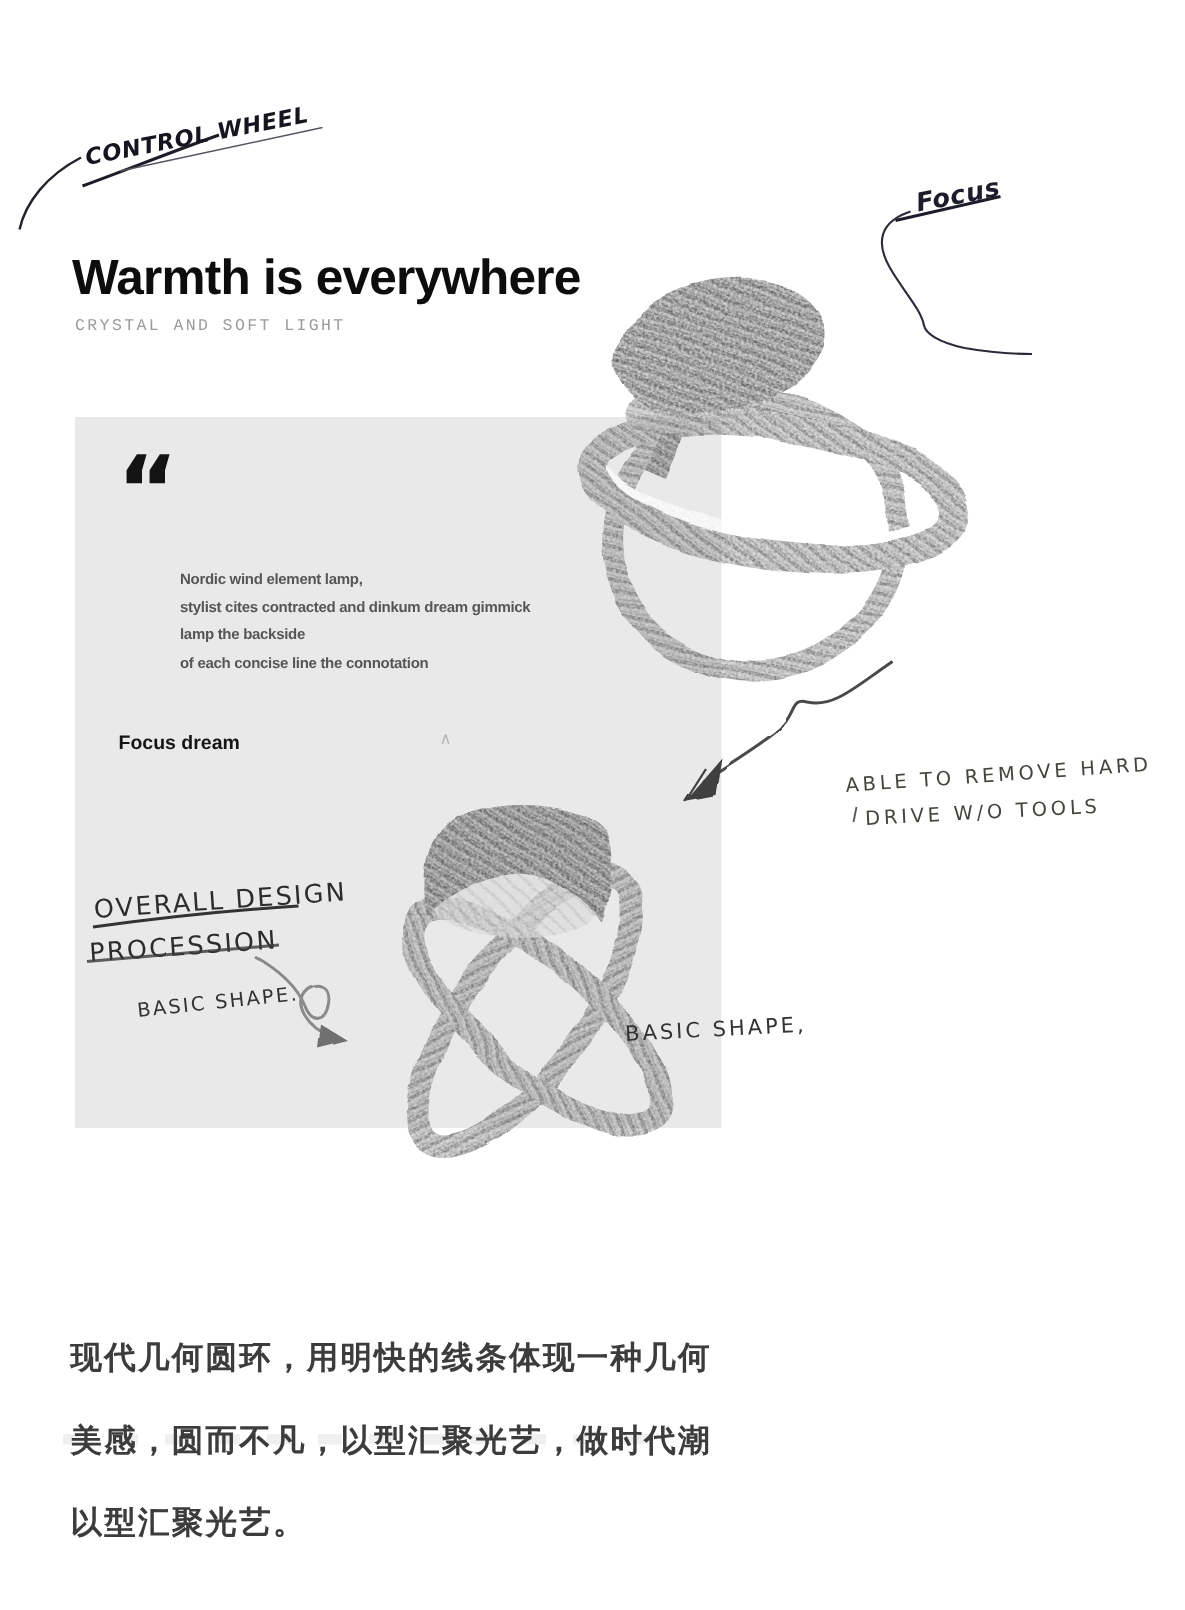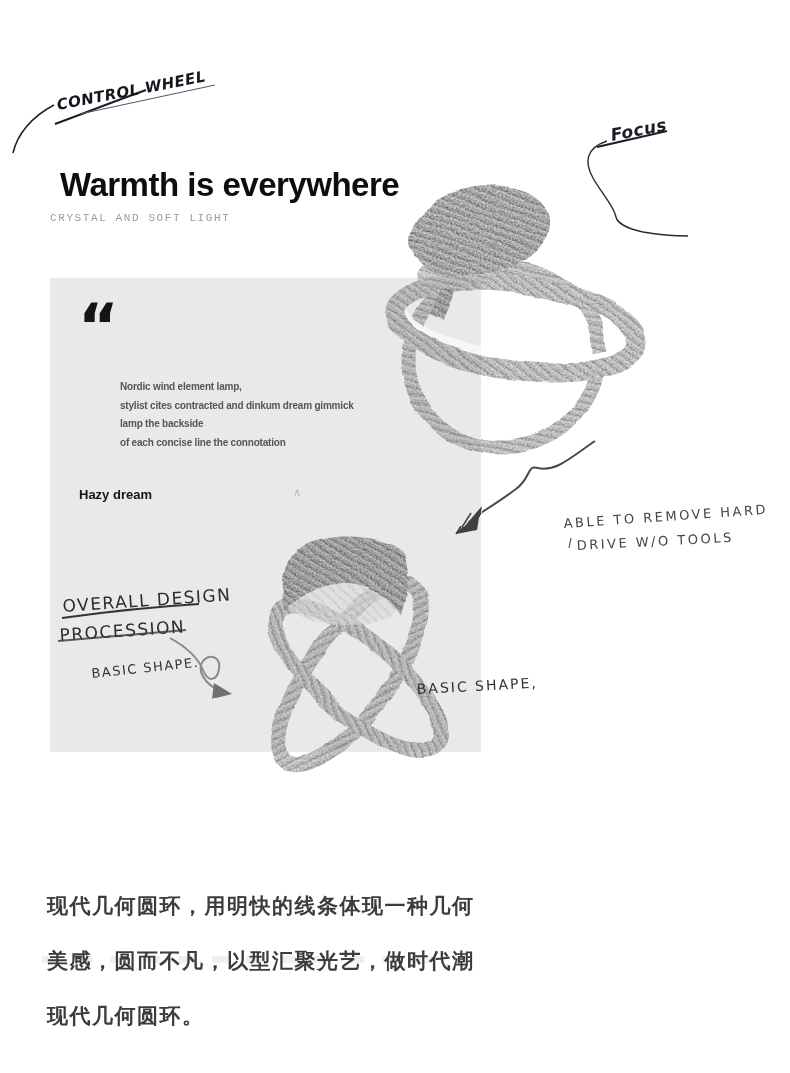--- a/index.html
+++ b/index.html
@@ -7,21 +7,21 @@
     width:790px;height:1073px;position:relative;background:#ffffff;
     font-family:"Liberation Sans","DejaVu Sans",sans-serif;
     overflow:hidden;
   }
   .page{position:absolute;inset:0;}
   .gray-panel{
     position:absolute;left:50px;top:278px;width:431px;height:474px;
     background:#e9e9e9;z-index:1;
   }
   .title{
-    position:absolute;left:60px;top:166px;margin:0;z-index:2;
+    position:absolute;left:48px;top:166px;margin:0;z-index:2;
     font-size:33px;font-weight:bold;letter-spacing:-0.5px;color:#0d0d0d;
   }
   .subtitle{
     position:absolute;left:50px;top:212px;z-index:2;
     font-size:11px;color:#9b9b9b;letter-spacing:1.6px;font-family:Liberation Mono, monospace;
   }
   .quote-mark{
     position:absolute;left:78px;top:296px;z-index:2;
     font-family:"DejaVu Sans",sans-serif;
     font-size:62px;font-weight:bold;color:#141414;line-height:1;
@@ -62,28 +62,28 @@
 
   <div class="quote-mark">“</div>
 
   <div class="quote-lines">
     <div class="qline">Nordic wind element lamp,</div>
     <div class="qline">stylist cites contracted and dinkum dream gimmick</div>
     <div class="qline">lamp the backside</div>
     <div class="qline">of each concise line the connotation</div>
   </div>
 
-  <div class="hazy">Hazy dream</div>
+  <div class="hazy">Focus dream</div>
 
   <div class="ghost-line"></div>
 
   <div class="desc">
     <div>现代几何圆环，用明快的线条体现一种几何</div>
     <div>美感，圆而不凡，以型汇聚光艺，做时代潮</div>
-    <div>现代几何圆环。</div>
+    <div>以型汇聚光艺。</div>
   </div>
 
   <svg class="overlay" width="790" height="1073" viewBox="0 0 790 1073">
     <defs>
       <filter id="sketchy" x="-15%" y="-15%" width="130%" height="130%">
         <feTurbulence type="fractalNoise" baseFrequency="0.012 0.03" numOctaves="3" seed="7" result="n1"></feTurbulence>
         <feDisplacementMap in="SourceGraphic" in2="n1" scale="7" xChannelSelector="R" yChannelSelector="G" result="d"></feDisplacementMap>
         <feTurbulence type="fractalNoise" baseFrequency="0.55" numOctaves="2" seed="3" result="n2"></feTurbulence>
         <feColorMatrix in="n2" type="matrix" values="0 0 0 0 0  0 0 0 0 0  0 0 0 0 0  0 0 0 0.85 0.2" result="alpha"></feColorMatrix>
         <feComposite in="d" in2="alpha" operator="in"></feComposite>

